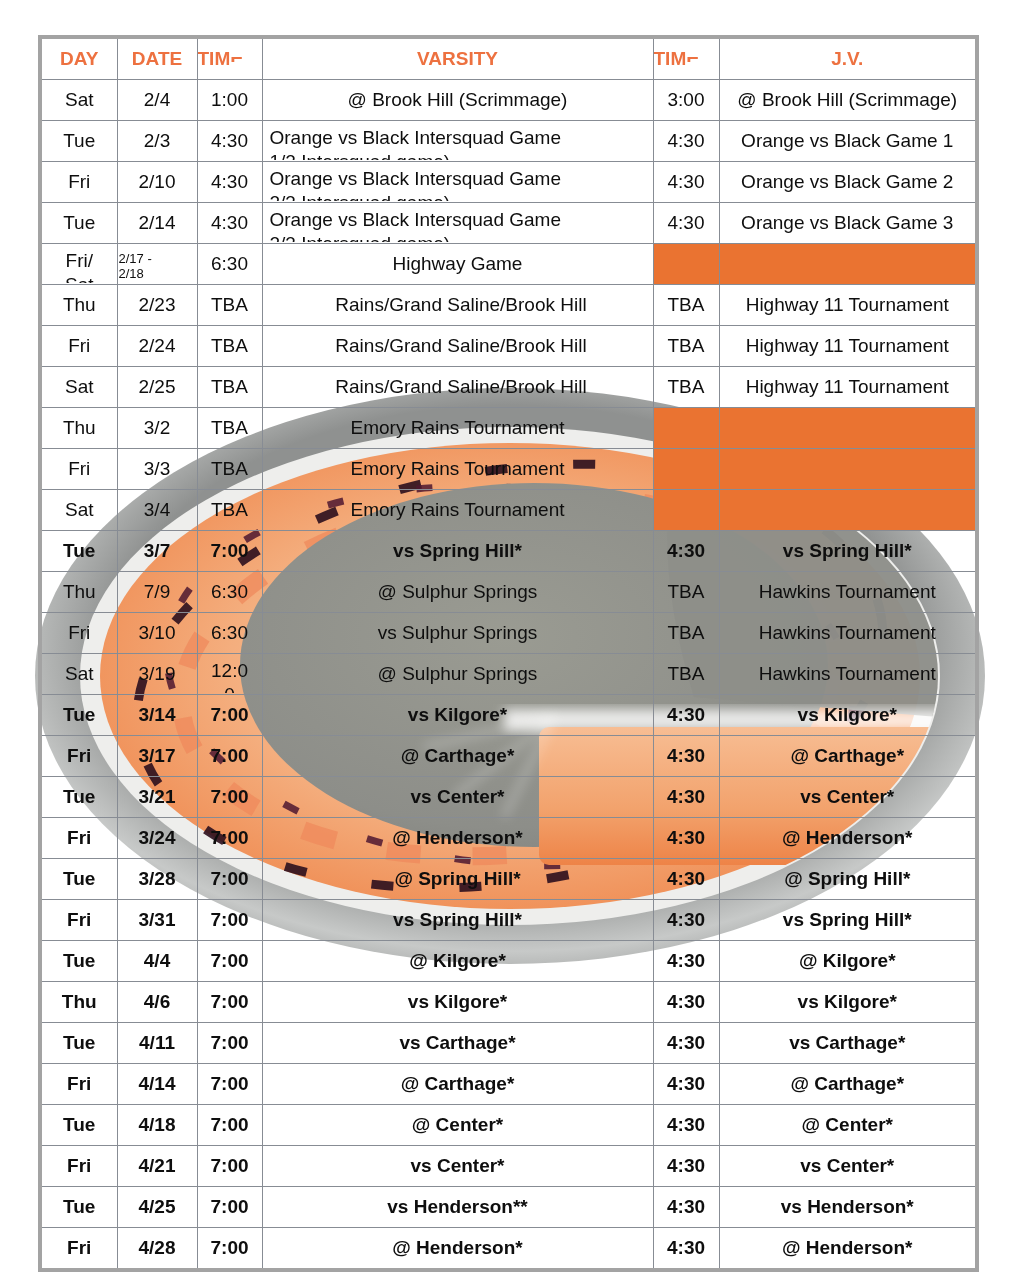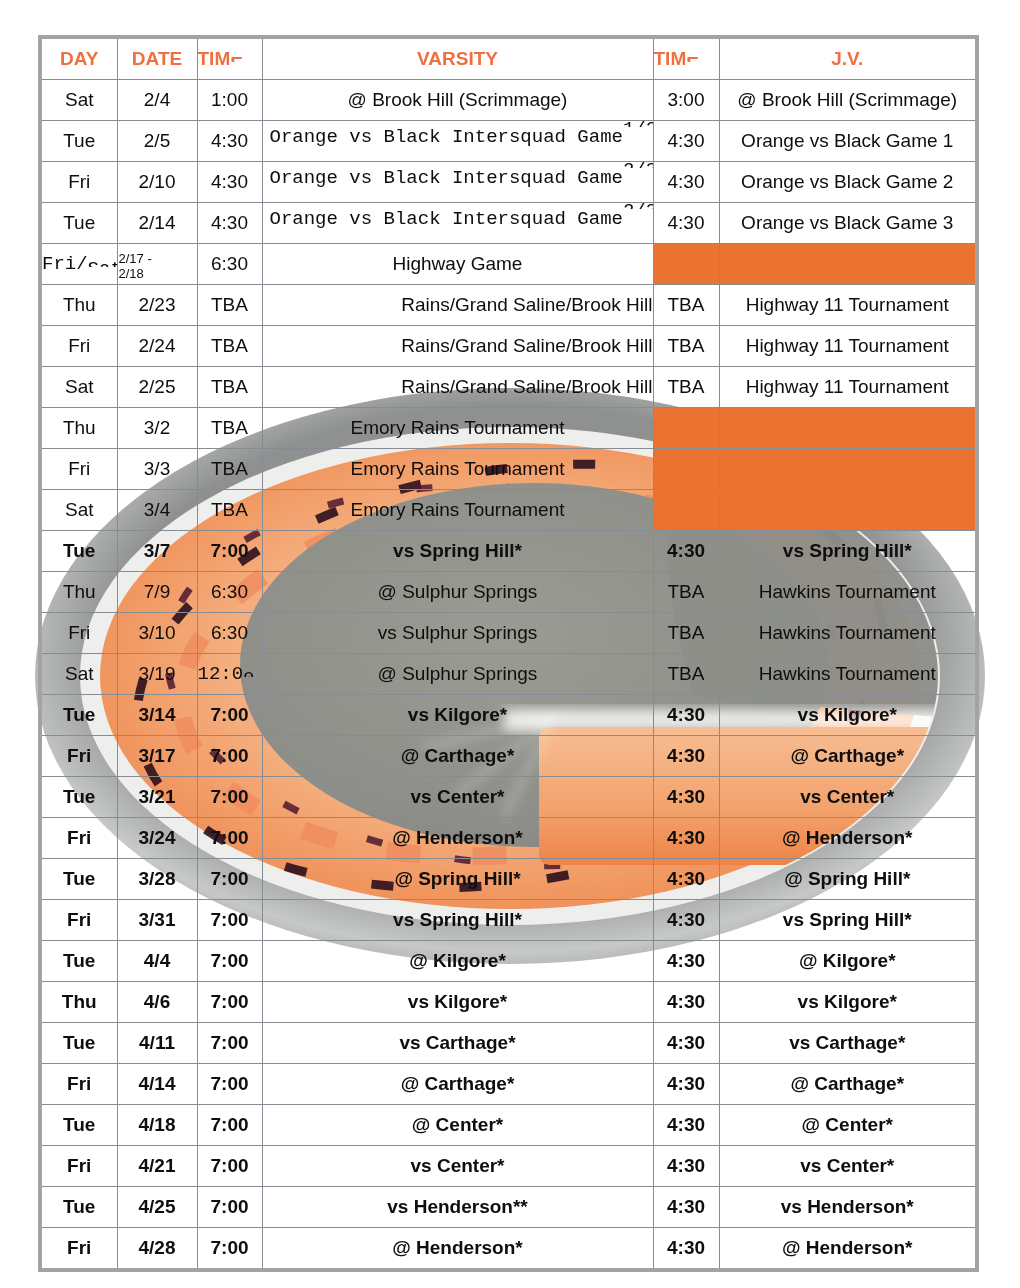--- a/index.html
+++ b/index.html
@@ -34,30 +34,30 @@
     height:40px;overflow:hidden;
     background:transparent;
   }
   table.schedule{border:4px solid #a3a3a3;}
   th{color:#ed7140;font-weight:bold;font-size:19px;}
   tr.bold td{font-weight:bold;}
 
   .orangefill{background:#ea7331;}
 
   
-  .clipwrap{height:40px;overflow:hidden;display:flex;flex-direction:row;align-items:center;font-family:Liberation Mono, monospace;}
+  .clipwrap{height:40px;overflow:hidden;display:flex;flex-direction:column;align-items:center;}
   .clipwrap .l1{line-height:33px;white-space:nowrap;}
   .clipwrap .l2{line-height:16px;height:6px;overflow:hidden;white-space:nowrap;}
   .clipwrap.leftal{align-items:flex-start;padding-left:7px;}
 
   .hdr2{height:38px;overflow:hidden;display:flex;align-items:center;}
   .hdr2 .l1{line-height:32px;}
   .hdr2 .l2{line-height:15px;height:6px;overflow:hidden;}
 
-  td.leftcell{text-align:right;padding-left:7px;margin-left:27px;}
+  td.leftcell{text-align:center;padding-left:7px;margin-left:27px;}
 
   .datesmall{font-size:13px;line-height:15px;text-align:left;padding-left:1px;padding-top:4px;}
 </style>
 </head>
 <body>
 
 <div class="stage">
 
   <svg class="watermark" viewBox="0 0 952 578" xmlns="http://www.w3.org/2000/svg" aria-hidden="true">
     <defs>
@@ -147,21 +147,21 @@
         <tr>
           <td>Sat</td>
           <td>2/4</td>
           <td>1:00</td>
           <td>@ Brook Hill (Scrimmage)</td>
           <td>3:00</td>
           <td>@ Brook Hill (Scrimmage)</td>
         </tr>
         <tr>
           <td>Tue</td>
-          <td>2/5</td>
+          <td>2/3</td>
           <td>4:30</td>
           <td>
             <div class="clipwrap leftal">
               <span class="l1">Orange vs Black Intersquad Game</span>
               <span class="l2">1/2 Intersquad game)</span>
             </div>
           </td>
           <td>4:30</td>
           <td>Orange vs Black Game 1</td>
         </tr>

